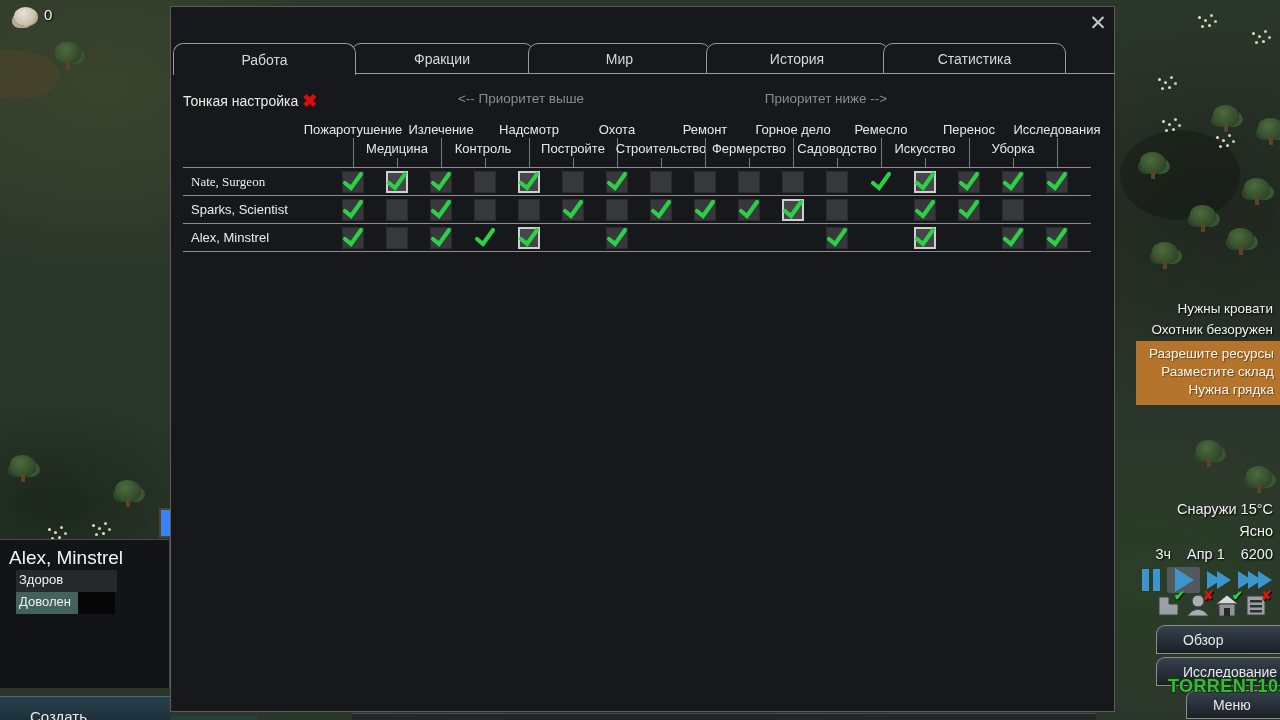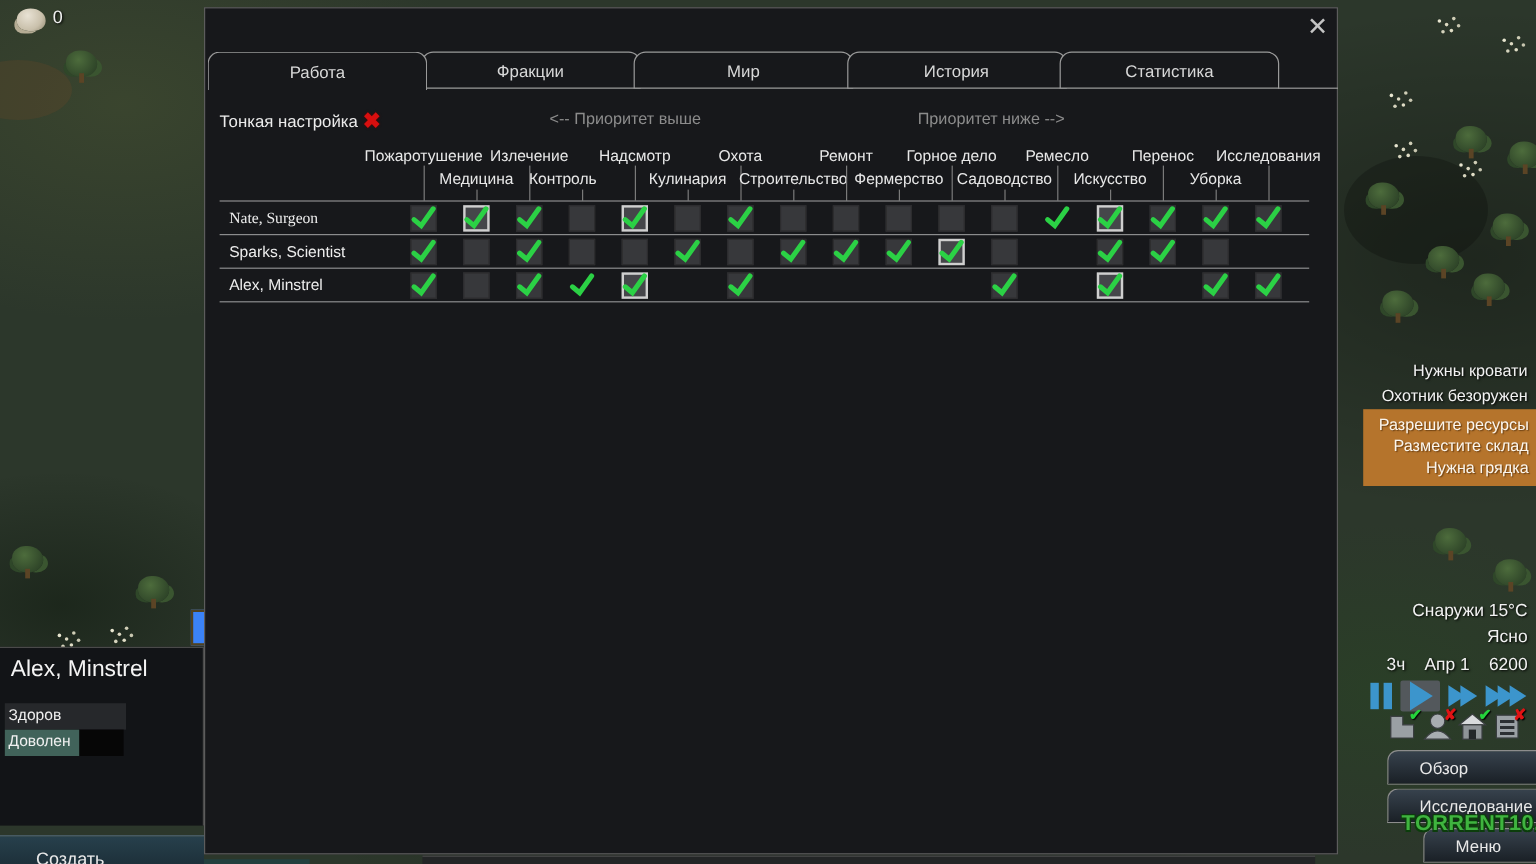--- a/index.html
+++ b/index.html
@@ -100,21 +100,21 @@
      padding-left:26px;z-index:6;}
 
   #watermark{position:absolute;left:1168px;top:676px;color:#3fb43f;font-weight:bold;
      font-size:18px;letter-spacing:0.4px;z-index:40;
      text-shadow:1px 1px 0 #0c3d0c, -1px -1px 0 #0c3d0c, 1px -1px 0 #0c3d0c, -1px 1px 0 #0c3d0c;}
 
   
   #pawn-panel{left:0;top:539px;width:170px;height:149px;background:rgba(18,20,23,0.97);
      border-top:1px solid #4a4a4a;border-right:1px solid #4a4a4a;box-sizing:border-box;z-index:6;}
   #pawn-name{left:9px;top:7px;color:#f4f4f4;font-size:19px;white-space:nowrap;}
-  .bar{position:absolute;left:4px;height:22px;margin-top:16px;}
+  .bar{position:absolute;left:16px;height:22px;}
   .bar .fill{position:absolute;inset:0;}
   .bar .lbl{position:absolute;left:3px;top:2px;color:#f0f0f0;font-size:13px;white-space:nowrap;}
   #pawn-desc{left:7px;top:75px;color:#ededed;font-size:13.5px;line-height:19px;}
   #create-btn{left:0;top:696px;width:170px;height:40px;background:linear-gradient(#27404c,#17262e);
      border-top:1px solid #4f6470;box-sizing:border-box;color:#e9e9e9;font-size:15px;
      display:flex;align-items:center;padding-left:30px;z-index:7;}
 </style>
 </head>
 <body>
 
@@ -166,25 +166,25 @@
   <div class="prio-label" style="left:350px;">&lt;-- Приоритет выше</div>
   <div class="prio-label" style="left:655px;">Приоритет ниже --&gt;</div>
 
   <div id="worktable-host">
       <div class="colhead" style="left: 182px; top: 115px;">Пожаротушение</div>
       <div class="coltick" style="left: 182px; top: 131px; height: 29px;"></div>
       <div class="colhead" style="left: 226px; top: 134px;">Медицина</div>
       <div class="coltick" style="left: 226px; top: 151px; height: 9px;"></div>
       <div class="colhead" style="left: 270px; top: 115px;">Излечение</div>
       <div class="coltick" style="left: 270px; top: 131px; height: 29px;"></div>
-      <div class="colhead" style="left: 298px; top: 134px;">Контроль</div>
+      <div class="colhead" style="left: 312px; top: 134px;">Контроль</div>
       <div class="coltick" style="left: 314px; top: 151px; height: 9px;"></div>
       <div class="colhead" style="left: 358px; top: 115px;">Надсмотр</div>
       <div class="coltick" style="left: 358px; top: 131px; height: 29px;"></div>
-      <div class="colhead" style="left: 402px; top: 134px;">Кулинария</div>
+      <div class="colhead" style="left: 402px; top: 134px;">Постройте</div>
       <div class="coltick" style="left: 402px; top: 151px; height: 9px;"></div>
       <div class="colhead" style="left: 446px; top: 115px;">Охота</div>
       <div class="coltick" style="left: 446px; top: 131px; height: 29px;"></div>
       <div class="colhead" style="left: 490px; top: 134px;">Строительство</div>
       <div class="coltick" style="left: 490px; top: 151px; height: 9px;"></div>
       <div class="colhead" style="left: 534px; top: 115px;">Ремонт</div>
       <div class="coltick" style="left: 534px; top: 131px; height: 29px;"></div>
       <div class="colhead" style="left: 578px; top: 134px;">Фермерство</div>
       <div class="coltick" style="left: 578px; top: 151px; height: 9px;"></div>
       <div class="colhead" style="left: 622px; top: 115px;">Горное дело</div>

